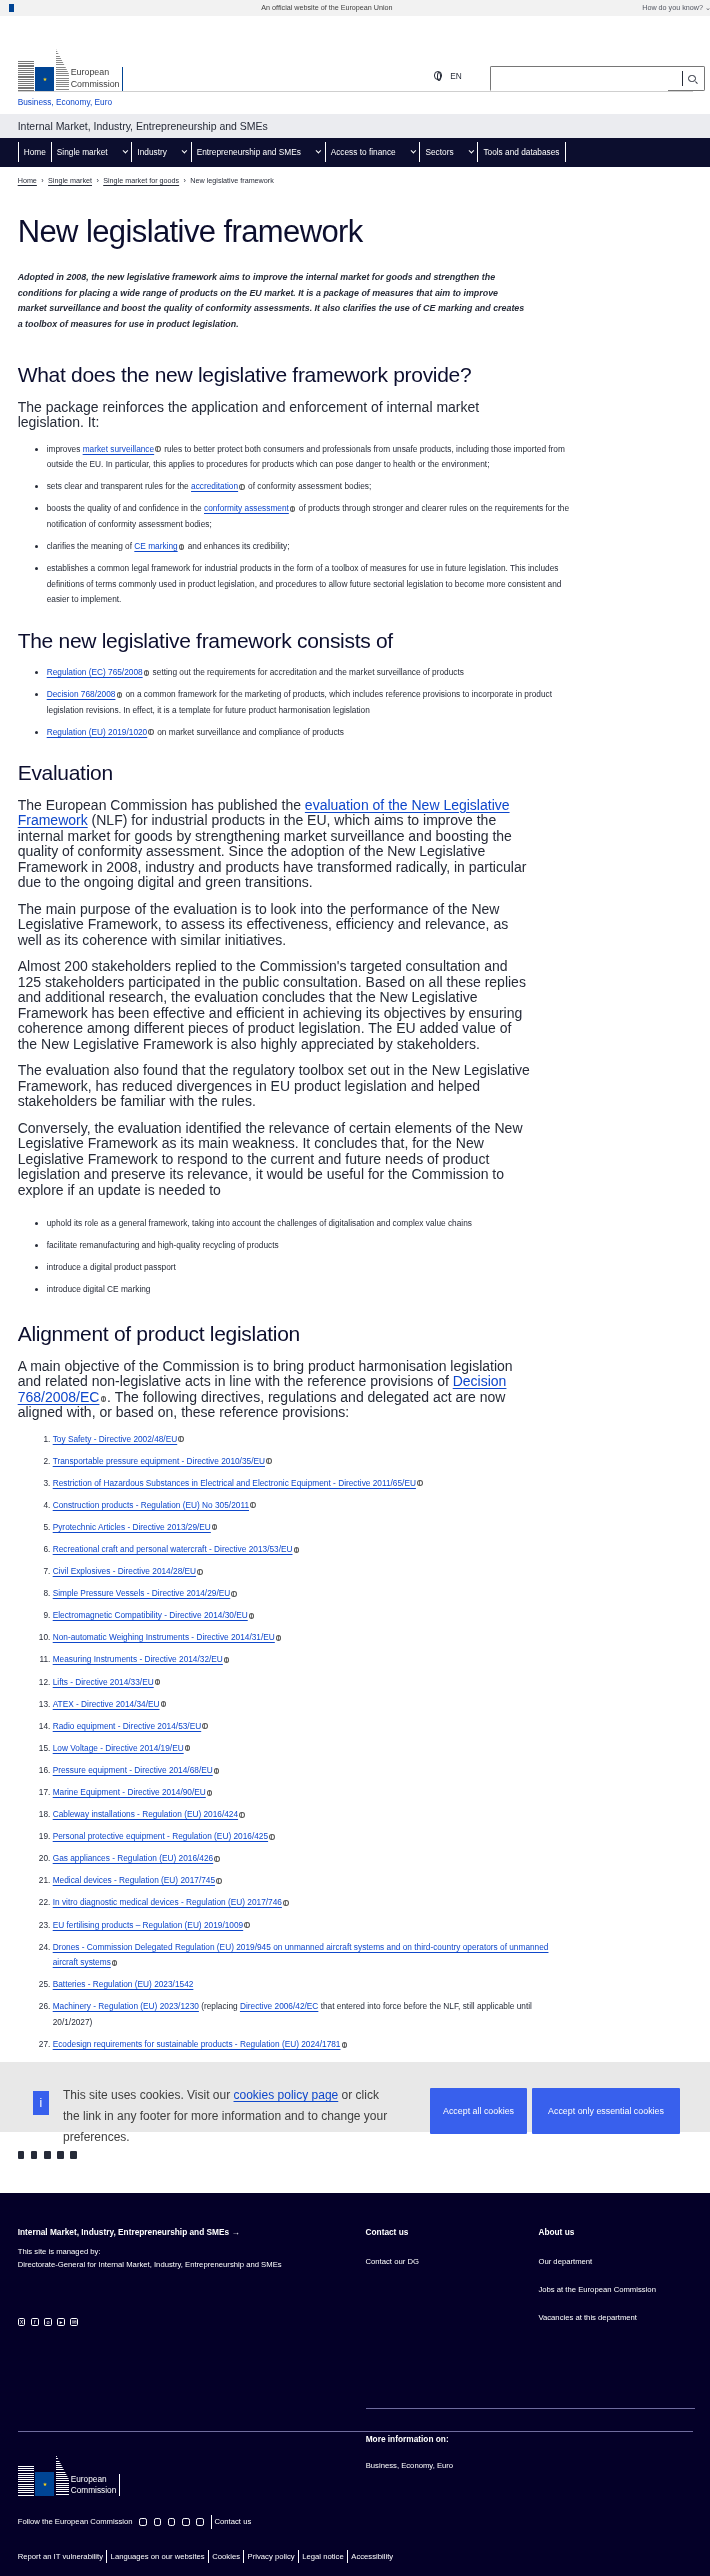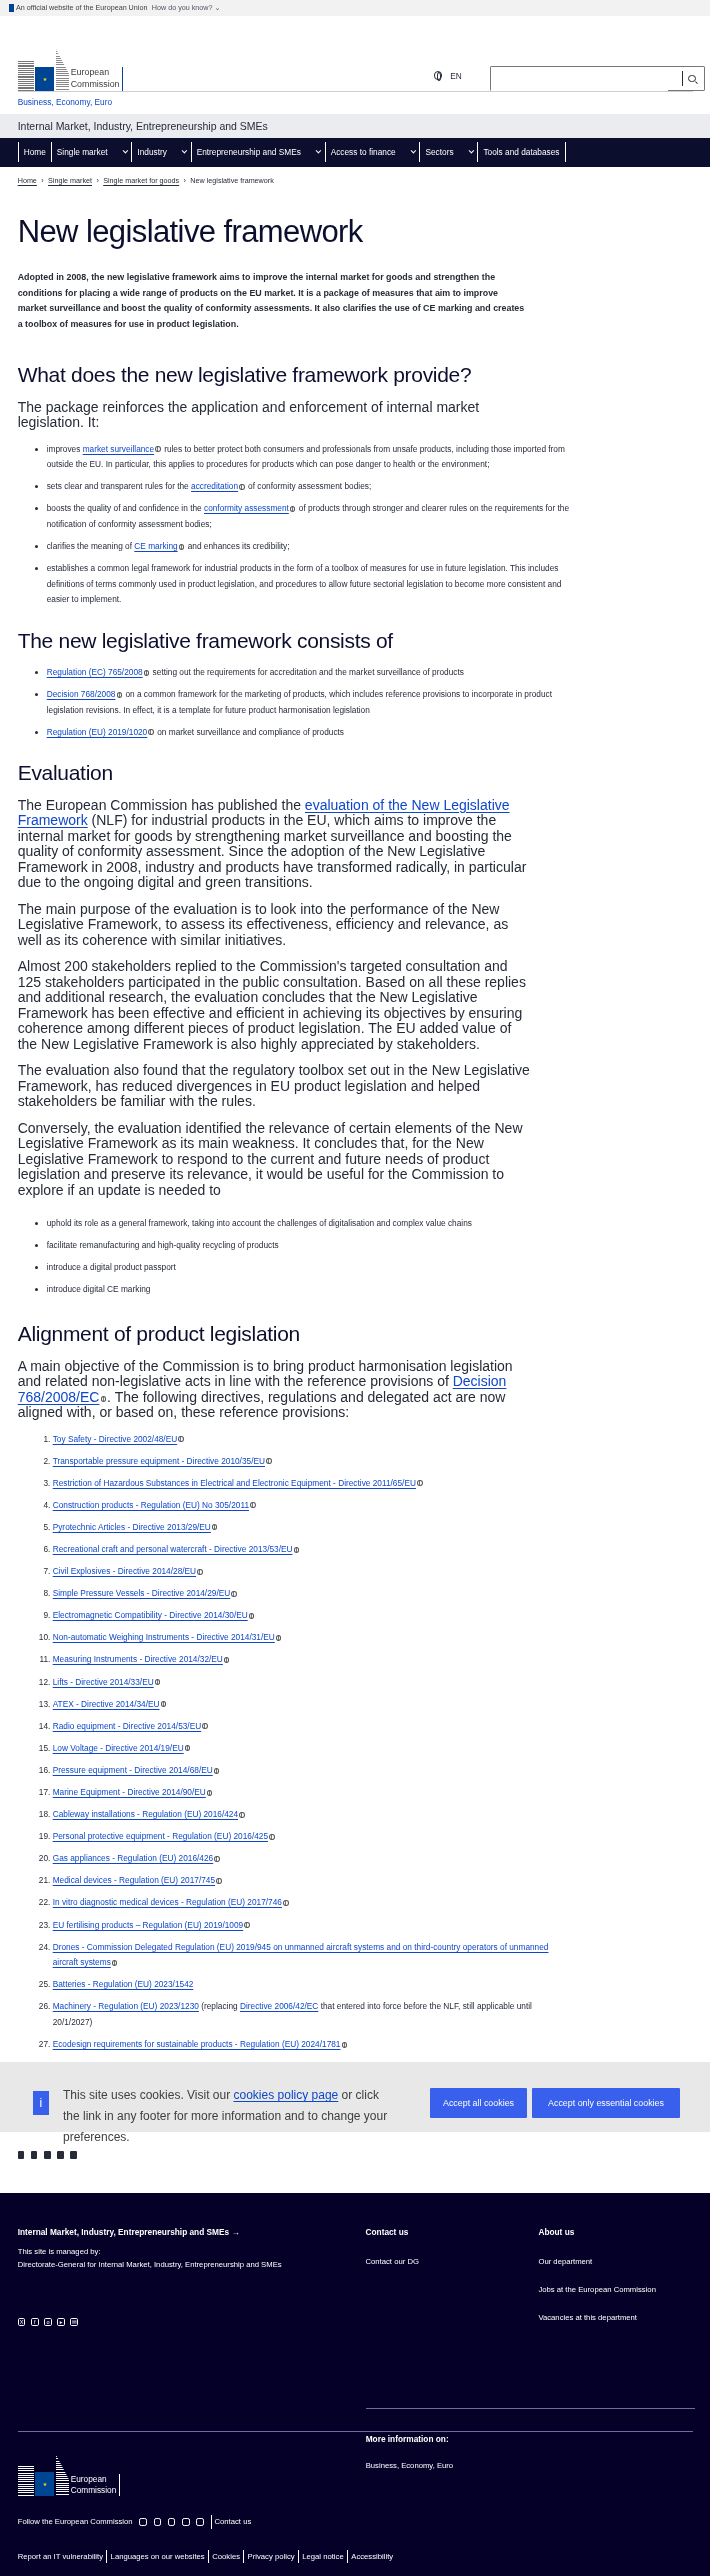--- a/index.html
+++ b/index.html
@@ -1,21 +1,21 @@
 <!DOCTYPE html>
 <html style="font-size:8.9px"><head>
 <meta charset="utf-8">
 <style>
   * { box-sizing: border-box; margin: 0; padding: 0; }
   html, body { width: 711px; background: #fff; }
   body { font-family: "Liberation Sans", sans-serif; color: #262b38; font-size: 8.9px; }
   a { color: #0e47cb; text-decoration: underline; text-decoration-color: #0e47cb; text-underline-offset: 1.7px; }
 
   
-  .eu-banner { height: 15.5px; background: #f2f2f2; display: flex; align-items: center; padding-left: 8.9px; font-size: 7.2px; color: #404040; }
+  .eu-banner { height: 15.5px; background: #f2f2f2; display: flex; align-items: center; padding-left: 8.9px; font-size: 7.2px; color: #404040; justify-content: space-between; }
   .eu-flag-mini { width: 5px; height: 7.7px; background: #004494; margin-right: 2.2px; }
   .eu-banner .how { margin-left: 4.4px; color: #515560; }
 
   
   .header { height: 75px; position: relative; }
   .logo { position: absolute; left: 17.7px; top: 33px; display: flex; align-items: flex-end; }
   .logo-building { width: 89px; height: 42px; position: relative; }
   .lb-stripes { position: absolute; left: 0; bottom: 0; width: 16.6px; height: 30px; background: repeating-linear-gradient(#777 0 1.1px, #fff 1.1px 2.2px); }
   .lb-flag { position: absolute; left: 17.7px; bottom: 0; width: 19px; height: 24px; background: #004494; display:flex; align-items:center; justify-content:center; color:#ffd617; font-size: 5px; }
   .lb-stripes2 { position: absolute; left: 38px; bottom: 0; width: 13.3px; height: 42px; background: repeating-linear-gradient(#888 0 1.1px, #fff 1.1px 2.2px); clip-path: polygon(0 0, 100% 60%, 100% 100%, 0 100%); }
@@ -41,39 +41,39 @@
   .chev { margin-left: 14.4px; width: 4.4px; height: 4.4px; border-right: 0.8px solid #fff; border-bottom: 0.8px solid #fff; transform: rotate(45deg) translateY(-1.7px); }
 
   
   .breadcrumb { padding: 7.7px 17.7px 0; font-size: 7.2px; display: flex; align-items: center; height: 21px; }
   .breadcrumb a { color: #262b38; text-decoration-color: #262b38; }
   .crumb-sep { margin: 0 4.4px; color: #262b38; }
 
   
   .main { padding: 0 17.7px; max-width: 587px; }
   h1 { font-size: 31px; font-weight: 300; color: #0c0e2e; margin-top: 26.6px; letter-spacing: -0.6px; line-height: 35px; }
-  .lead { font-size: 8.9px; font-weight: bold; line-height: 15.5px; margin-top: 21px; max-width: 509px; }
+  .lead { font-size: 8.9px; font-weight: bold; line-height: 15.5px; margin-top: 21px; max-width: 509px; font-style: italic; }
   h2 { font-size: 21px; font-weight: 300; color: #0c0e2e; margin-top: 29px; line-height: 26.6px; letter-spacing: -0.3px; }
   p { font-size: 14px; line-height: 15.5px; margin-top: 11px; max-width: 515px; }
   ul.bullets { margin-top: 11px; padding-left: 29px; max-width: 559px; }
   ul.bullets li { font-size: 8.3px; line-height: 15.5px; margin-bottom: 6.6px; }
   ol.laws { margin-top: 11px; padding-left: 35px; }
   ol.laws li { font-size: 8.3px; line-height: 15.5px; margin-bottom: 6.6px; max-width: 531px; }
   .ext-icon { display: inline-block; width: 5.5px; height: 6px; border: 0.7px solid #555; border-radius: 50%; margin: 0 1.1px; vertical-align: -0.6px; background: repeating-linear-gradient(90deg, #fff 0 1.1px, #777 1.1px 1.7px); }
 
   
   .share-row { padding: 25.5px 17.7px 0; display: flex; gap: 6.6px; height: 55px; align-items: flex-start; }
   .share-row span { width: 6.6px; height: 7.7px; display: inline-block; background: #262b38; border-radius: 1.1px; }
 
   
   .cookie { position: absolute; left: 0; top: 2062px; width: 711px; height: 70px; background: #e8e8e8; }
   .cookie .info-icon { position: absolute; left: 33px; top: 29px; width: 15.5px; height: 24px; background: #3860ed; color: #fff; font-size: 12px; display: flex; align-items: center; justify-content: center; }
   .cookie .ctext { position: absolute; left: 63px; top: 23px; width: 326px; font-size: 12px; line-height: 21px; color: #404040; }
   .cookie .ctext a { color: #0e47cb; text-decoration-color: #0e47cb; }
-  .cbtn { position: absolute; top: 26px; height: 30px; background: #3860ed; color: #fff; font-size: 8.9px; display: flex; align-items: center; justify-content: center; border-radius: 1.1px; }
+  .cbtn { position: absolute; top: 26px; height: 46px; background: #3860ed; color: #fff; font-size: 8.9px; display: flex; align-items: center; justify-content: center; border-radius: 1.1px; }
   .cbtn.accept-all { left: 430px; width: 97px; }
   .cbtn.accept-ess { left: 532px; width: 148px; }
 
   
   .footer { background: #040028; color: #fff; padding: 0 17.7px; position: relative; }
   .footer a { color: #fff; text-decoration: none; }
   .f-top { padding-top: 34px; display: flex; min-height: 238px; position: relative; margin-top: 13px; }
   .f-col1 { width: 348px; }
   .f-col2 { width: 173px; }
   .f-col3 { width: 155px; }

